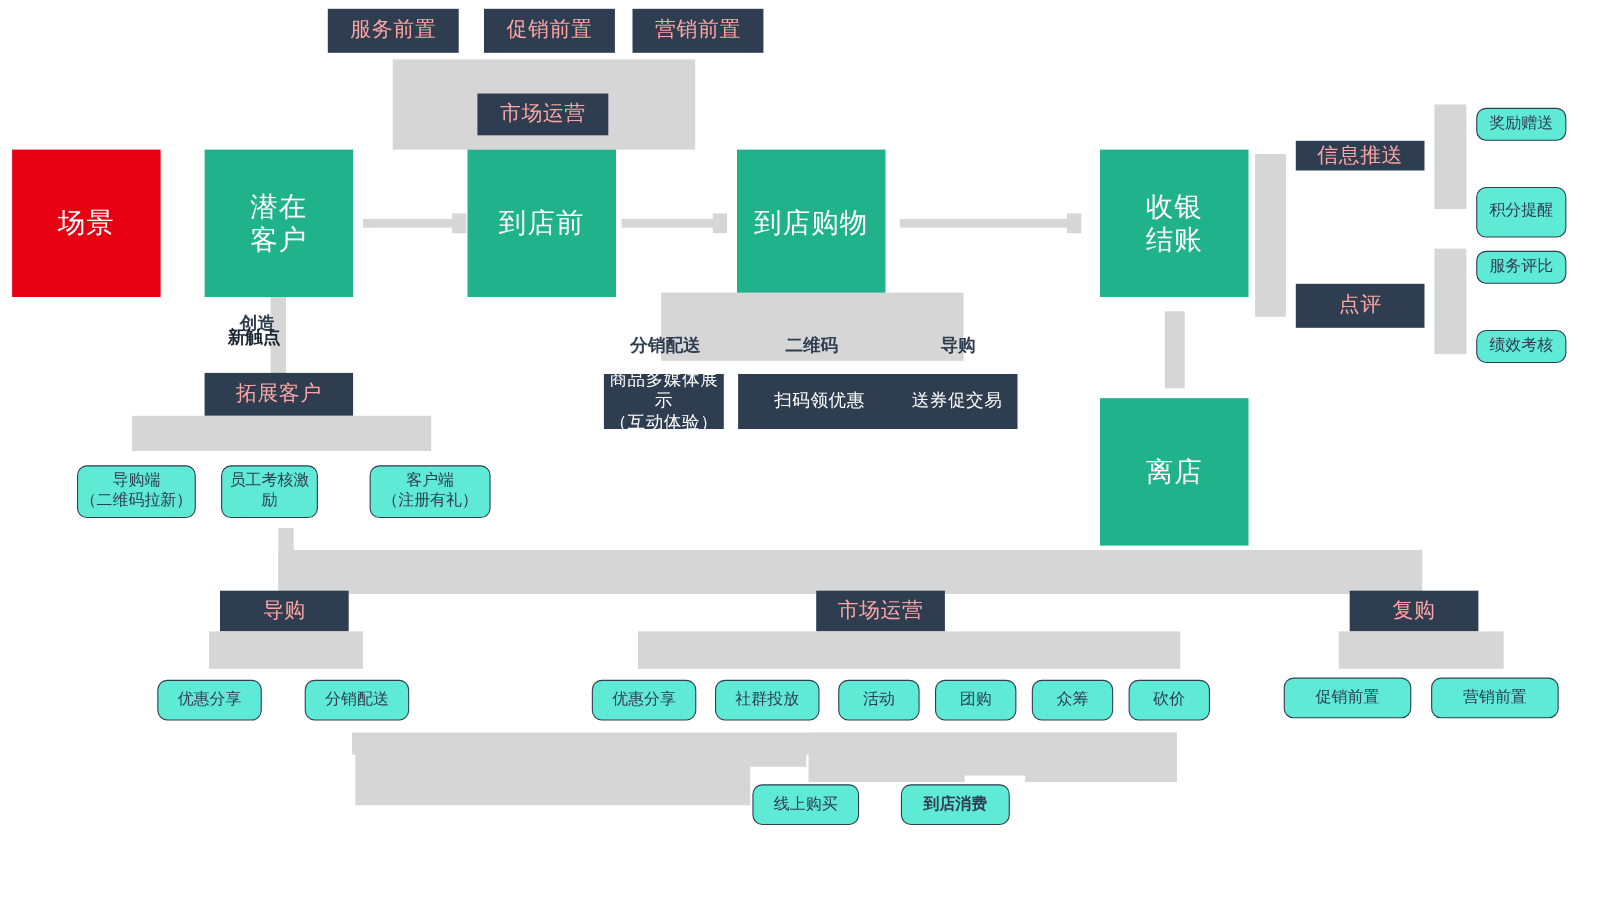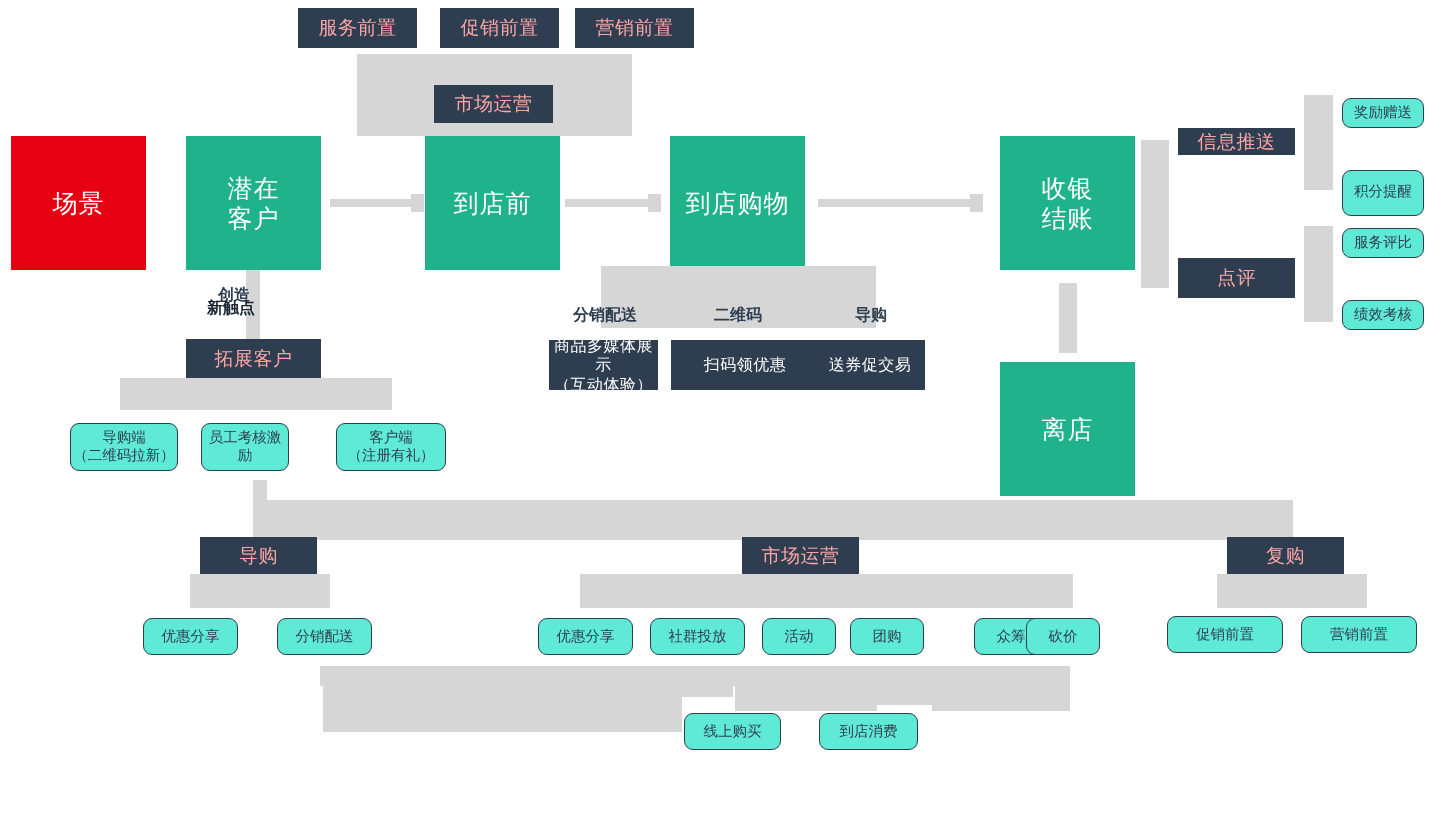--- a/index.html
+++ b/index.html
@@ -162,28 +162,28 @@
   <div class="conn" style="left:580px;top:574px;width:493px;height:34px;"></div>
   <div class="conn" style="left:1217px;top:574px;width:150px;height:34px;"></div>
 
   <div class="node outline" style="left:143px;top:618px;width:95px;height:37px;">优惠分享</div>
   <div class="node outline" style="left:277px;top:618px;width:95px;height:37px;">分销配送</div>
 
   <div class="node outline" style="left:538px;top:618px;width:95px;height:37px;">优惠分享</div>
   <div class="node outline" style="left:650px;top:618px;width:95px;height:37px;">社群投放</div>
   <div class="node outline" style="left:762px;top:618px;width:74px;height:37px;">活动</div>
   <div class="node outline" style="left:850px;top:618px;width:74px;height:37px;">团购</div>
-  <div class="node outline" style="left:938px;top:618px;width:74px;height:37px;margin-left:36px;">众筹</div>
+  <div class="node outline" style="left:938px;top:618px;width:74px;height:37px;">众筹</div>
   <div class="node outline" style="left:1026px;top:618px;width:74px;height:37px;">砍价</div>
 
   <div class="node outline" style="left:1167px;top:616px;width:116px;height:37px;">促销前置</div>
   <div class="node outline" style="left:1301px;top:616px;width:116px;height:37px;">营销前置</div>
 
   <div class="conn" style="left:320px;top:666px;width:750px;height:20px;"></div>
   <div class="conn" style="left:323px;top:670px;width:410px;height:62px;"></div>
   <div class="conn" style="left:735px;top:666px;width:335px;height:45px;"></div>
   <div class="conn" style="left:682px;top:697px;width:52px;height:36px;background:#ffffff;"></div>
   <div class="conn" style="left:877px;top:705px;width:55px;height:30px;background:#ffffff;"></div>
 
   <div class="node outline" style="left:684px;top:713px;width:97px;height:37px;">线上购买</div>
-  <div class="node outline" style="left:819px;top:713px;width:99px;height:37px;">到店消费</div>
+  <div class="node outline" style="left:819px;top:713px;width:99px;height:37px;font-weight:bold;">到店消费</div>
 
 </div>
 
 </body></html>

